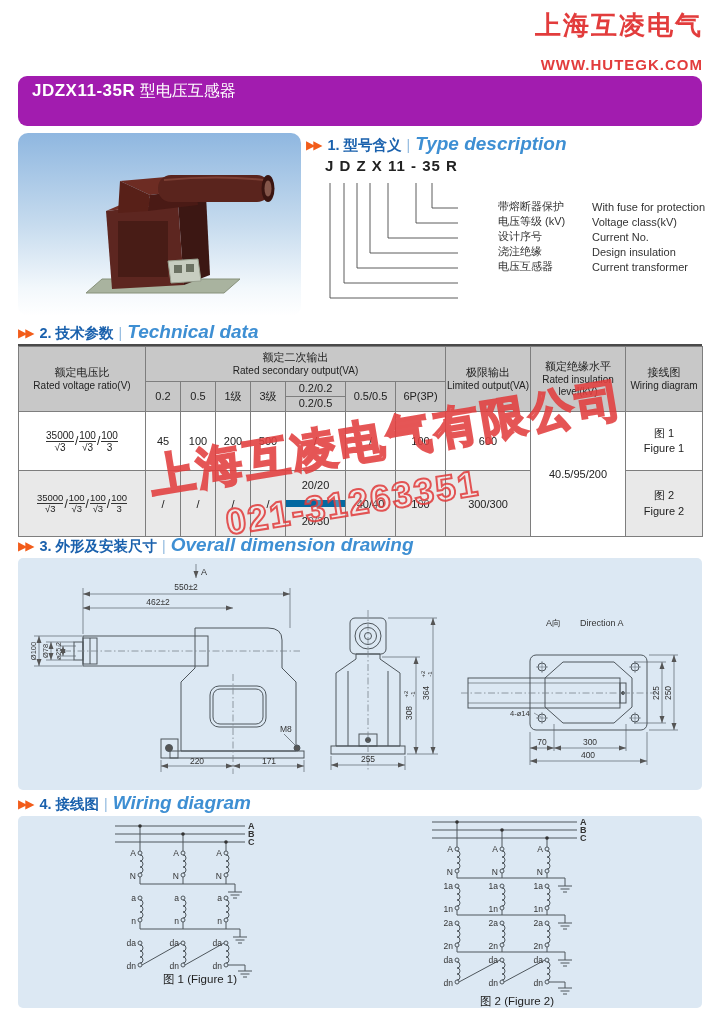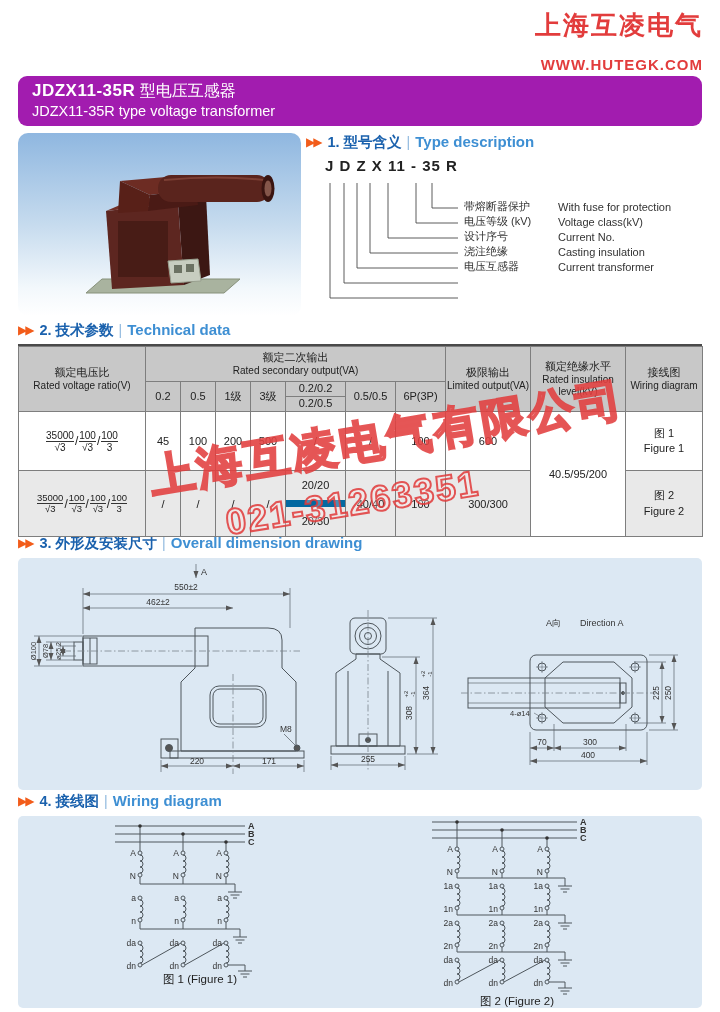--- a/index.html
+++ b/index.html
@@ -11,35 +11,35 @@
   
   .title-bar{position:absolute;left:18px;top:76px;width:684px;height:50px;background:#a21caf;border-radius:9px;color:#fff;padding:5px 0 0 14px;box-sizing:border-box;}
   .tb1{font-size:16px;}
   .tb1 b{font-size:17px;letter-spacing:.5px;}
   .tb2{font-size:14.5px;margin-top:1px;}
   
   .sec-head{display:flex;align-items:baseline;white-space:nowrap;}
   .arrows{color:#f25c1a;font-size:12px;letter-spacing:-2px;margin-right:7px;position:relative;top:-1px;}
   .sh-cn{color:#1a61ad;font-weight:bold;font-size:14.5px;}
   .sh-sep{color:#8fb8de;font-size:14px;margin:0 5px;}
-  .sh-en{color:#3e8fd3;font-size:15px;font-weight:bold;}
+  .sh-en{color:#3e8fd3;font-size:19px;font-weight:bold;font-style:italic;}
   .sh2{position:absolute;left:18px;top:321px;}
   .sh3{position:absolute;left:18px;top:534px;}
   .sh4{position:absolute;left:18px;top:792px;}
   .divider{position:absolute;left:18px;top:344px;width:684px;height:2px;background:#4a4a4a;}
   
   .photo{position:absolute;left:18px;top:133px;width:283px;height:183px;}
   
   .s1{position:absolute;left:306px;top:133px;width:406px;height:186px;}
   .s1 .sec-head{position:absolute;left:0;top:0;}
   .code-text{position:absolute;left:19px;top:24px;font-size:15px;font-weight:bold;color:#222;letter-spacing:1px;}
   .fan-svg{position:absolute;left:0;top:48px;}
   .tc-rows{position:absolute;left:158px;top:66px;}
   .tc-row{display:flex;height:15px;align-items:center;font-size:11px;color:#333;}
-  .tc-cn{width:94px;}
+  .tc-cn{width:94px;margin-left:34px;}
   
   .tbl{position:absolute;left:18px;top:346px;width:684px;border-collapse:collapse;table-layout:fixed;z-index:2;}
   .tbl th,.tbl td{border:1px solid #7e7e7e;text-align:center;vertical-align:middle;padding:0;font-weight:normal;color:#222;}
   .tbl thead th{background:#c8c8c8;}
   .hcn{font-size:11px;line-height:1.25;}
   .hen{font-size:10px;line-height:1.2;}
   .r1 td{background:#fff;height:58px;font-size:11px;}
   .r2 td{background:#e9e9e9;height:60px;font-size:11px;}
   .splitcell{padding:0;}
   .split-top{display:block;border-bottom:7px solid #0369a1;line-height:29px;}
@@ -65,21 +65,20 @@
 
 <div class="page">
 
   <div class="logo">
     <div class="logo-cn">上海互凌电气</div>
     <div class="logo-web">WWW.HUTEGK.COM</div>
   </div>
 
   <div class="title-bar">
     <div class="tb1"><b>JDZX11-35R</b> <span>型电压互感器</span></div>
-    <div class="tb2">JDZX11-35R type voltage transformer</div>
   </div>
 
   <div class="photo">
     <svg width="283" height="183" viewBox="0 0 283 183">
       <defs>
         <linearGradient id="pbg" x1="0" y1="0" x2="0" y2="1">
           <stop offset="0" stop-color="#8fb7e0"></stop>
             <stop offset="0.5" stop-color="#c6dbee"></stop>
           <stop offset="0.85" stop-color="#f3f8fc"></stop>
             <stop offset="1" stop-color="#ffffff"></stop>
@@ -131,21 +130,21 @@
       <div class="tc-row">
           <span class="tc-cn">电压等级 (kV)</span>
           <span class="tc-en">Voltage class(kV)</span>
         </div>
       <div class="tc-row">
           <span class="tc-cn">设计序号</span>
           <span class="tc-en">Current No.</span>
         </div>
       <div class="tc-row">
           <span class="tc-cn">浇注绝缘</span>
-          <span class="tc-en">Casting insulation</span>
+          <span class="tc-en">Design insulation</span>
         </div>
       <div class="tc-row">
           <span class="tc-cn">电压互感器</span>
           <span class="tc-en">Current transformer</span>
         </div>
     </div>
   </div>
 
   <div class="sec-head sh2">
     <span class="arrows">▶▶</span>

